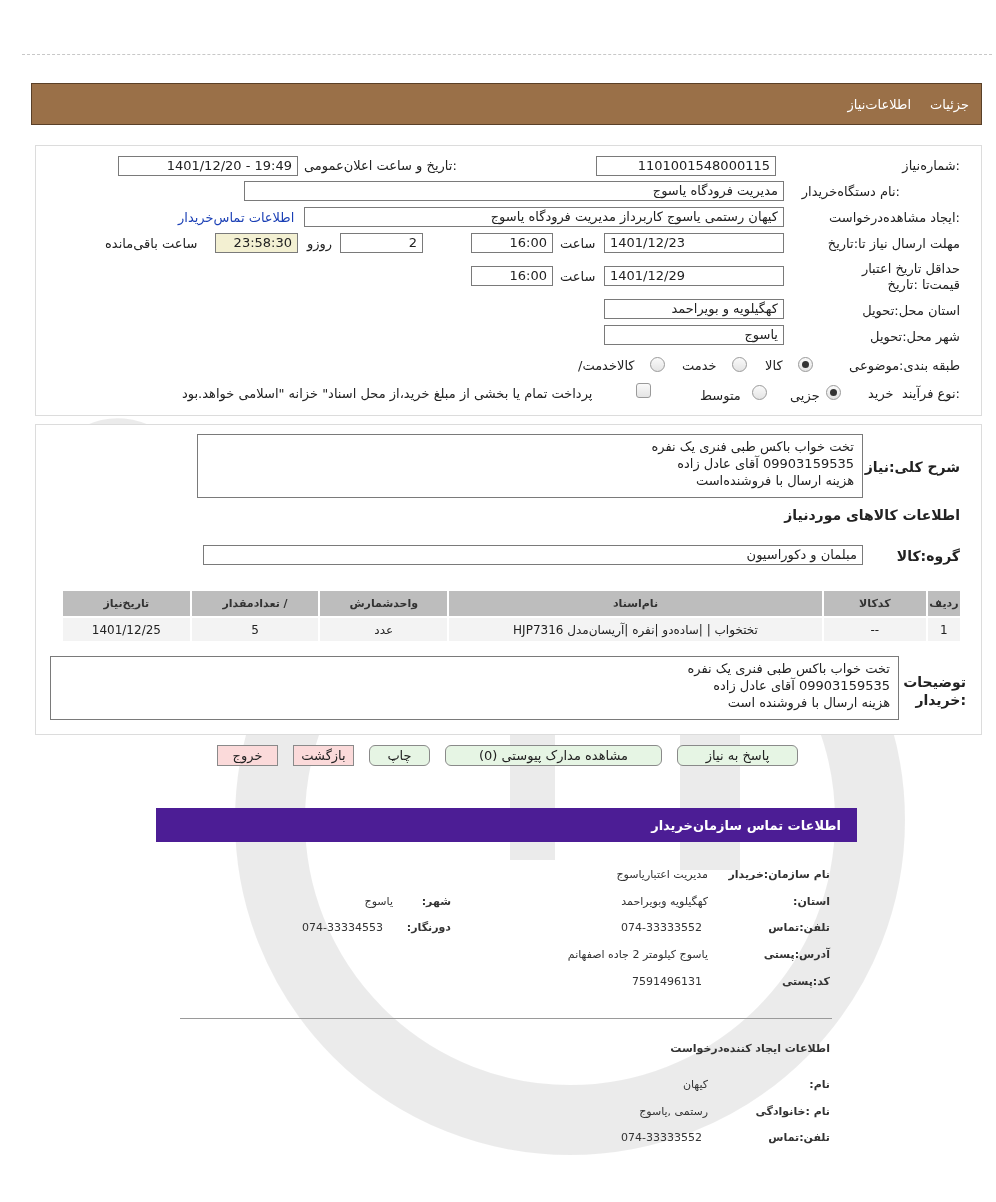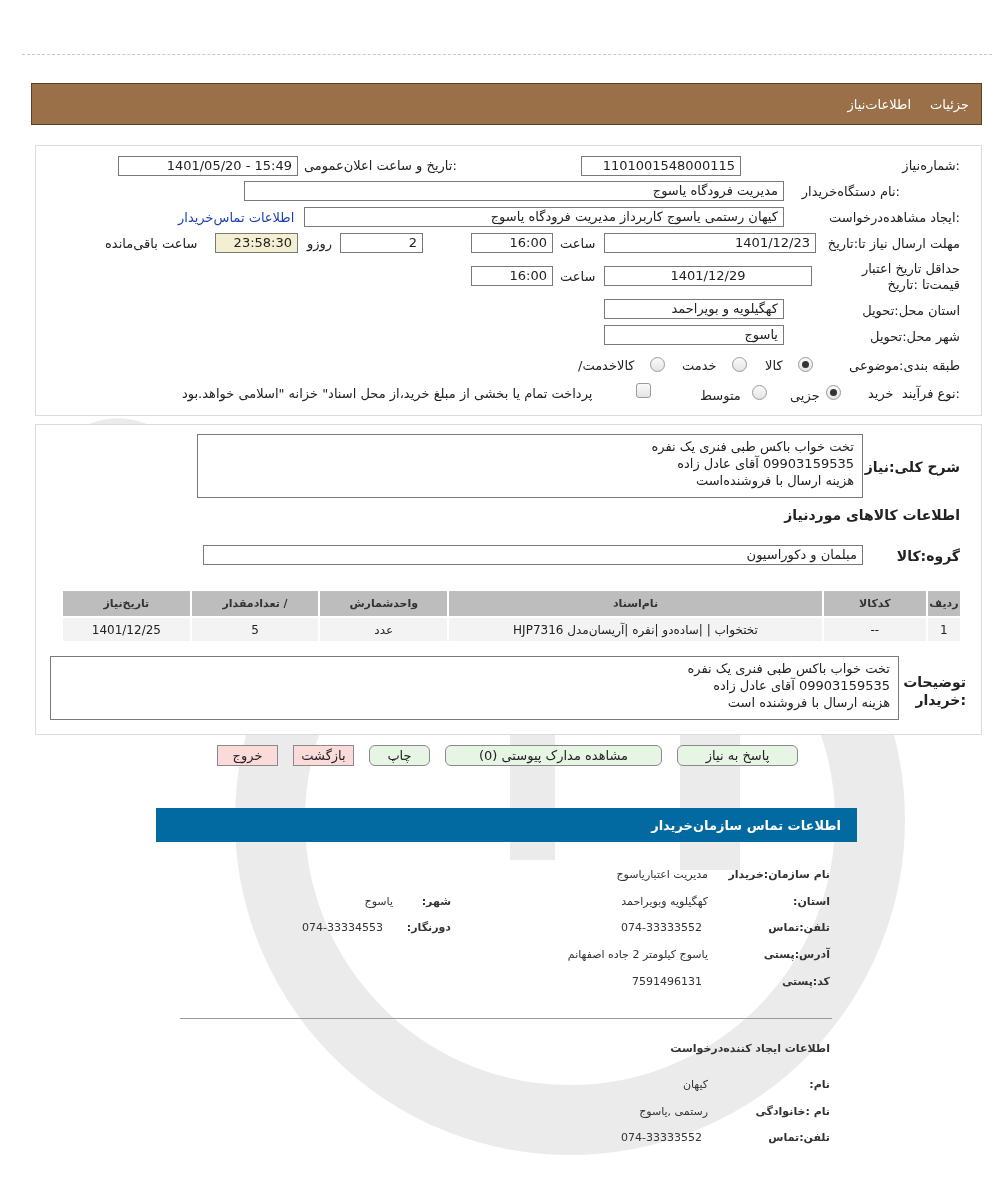--- a/index.html
+++ b/index.html
@@ -50,21 +50,21 @@
   table.items td {
     background: #f3f3f3; height: 25px; text-align: center; border: 2px solid #fff;
   }
   .btn {
     height: 21px; border: 1px solid #8a8a8a; font-size: 13px; text-align: center; line-height: 19px;
     font-family: "DejaVu Sans", sans-serif;
   }
   .btn.green { background: #e6f5e4; border-radius: 6px; }
   .btn.pink { background: #fbdada; }
   .section2 {
-    left: 156px; top: 808px; width: 701px; height: 34px; background: #0369a1; color: #fff;
+    left: 156px; top: 808px; width: 701px; height: 34px; background: #4c1d95; color: #fff;
     font-size: 13px;
   }
   .info { font-size: 11px; color: #333; white-space: nowrap; }
   .info.b { font-weight: bold; }
   .sep { left: 180px; top: 1018px; width: 652px; border-top: 1px solid #9a9a9a; }
   .watermark { left: 40px; top: 300px; width: 900px; height: 880px; opacity: 0.11; pointer-events: none; }
 </style>
 </head>
 <body>
 
@@ -79,42 +79,42 @@
 <div class="abs topline"></div>
 
 <div class="abs header-bar rtl">
   <span style="right:12px">جزئیات</span>
   <span style="right:70px">اطلاعات‌نیاز</span>
 </div>
 
 <div class="abs panel" style="left:35px;top:145px;width:947px;height:271px"></div>
 
 <span class="abs lbl" style="right:36px;top:158px">شماره‌نیاز:</span>
-<div class="abs box l" style="left:581px;top:156px;width:160px;text-align:right">1101001548000115</div>
+<div class="abs box l" style="left:596px;top:156px;width:180px;text-align:right">1101001548000115</div>
 <span class="abs lbl" style="left:304px;top:158px">تاریخ و ساعت اعلان‌عمومی:</span>
-<div class="abs box l" style="left:118px;top:156px;width:180px;text-align:right">1401/05/20 - 15:49</div>
+<div class="abs box l" style="left:118px;top:156px;width:180px;text-align:right">1401/12/20 - 19:49</div>
 
 <span class="abs lbl" style="right:96px;top:184px">نام دستگاه‌خریدار:</span>
 <div class="abs box r" style="left:244px;top:181px;width:540px">مدیریت فرودگاه یاسوج</div>
 
 <span class="abs lbl" style="right:36px;top:210px">ایجاد مشاهده‌درخواست:</span>
 <div class="abs box r" style="left:304px;top:207px;width:480px">کیهان رستمی یاسوج کاربرداز مدیریت فرودگاه یاسوج</div>
 <span class="abs lbl link" style="left:178px;top:210px">اطلاعات تماس‌خریدار</span>
 
 <span class="abs lbl" style="right:36px;top:236px">مهلت ارسال نیاز تا:تاریخ</span>
-<div class="abs box l" style="left:604px;top:233px;width:212px;text-align:right">1401/12/23</div>
+<div class="abs box l" style="left:604px;top:233px;width:180px;">1401/12/23</div>
 <span class="abs lbl" style="left:560px;top:236px">ساعت</span>
 <div class="abs box l" style="left:471px;top:233px;width:82px;text-align:right">16:00</div>
 <div class="abs box l" style="left:340px;top:233px;width:83px;text-align:right">2</div>
 <span class="abs lbl" style="left:307px;top:236px">روزو</span>
 <div class="abs box l" style="left:215px;top:233px;width:83px;text-align:right;background:#f3f0d2">23:58:30</div>
 <span class="abs lbl" style="left:105px;top:236px">ساعت باقی‌مانده</span>
 
 <span class="abs lbl rtl" style="right:36px;top:261px;width:140px;white-space:normal;line-height:16px">حداقل تاریخ اعتبار قیمت‌تا :تاریخ</span>
-<div class="abs box l" style="left:604px;top:266px;width:208px;text-align:center">1401/12/29</div>
+<div class="abs box l" style="left:604px;top:266px;width:180px;text-align:left">1401/12/29</div>
 <span class="abs lbl" style="left:560px;top:269px">ساعت</span>
 <div class="abs box l" style="left:471px;top:266px;width:82px;text-align:right">16:00</div>
 
 <span class="abs lbl" style="right:36px;top:303px">استان محل:تحویل</span>
 <div class="abs box r" style="left:604px;top:299px;width:180px">کهگیلویه و بویراحمد</div>
 
 <span class="abs lbl" style="right:36px;top:329px">شهر محل:تحویل</span>
 <div class="abs box r" style="left:604px;top:325px;width:180px">یاسوج</div>
 
 <span class="abs lbl" style="right:36px;top:358px">طبقه بندی:موضوعی</span>

